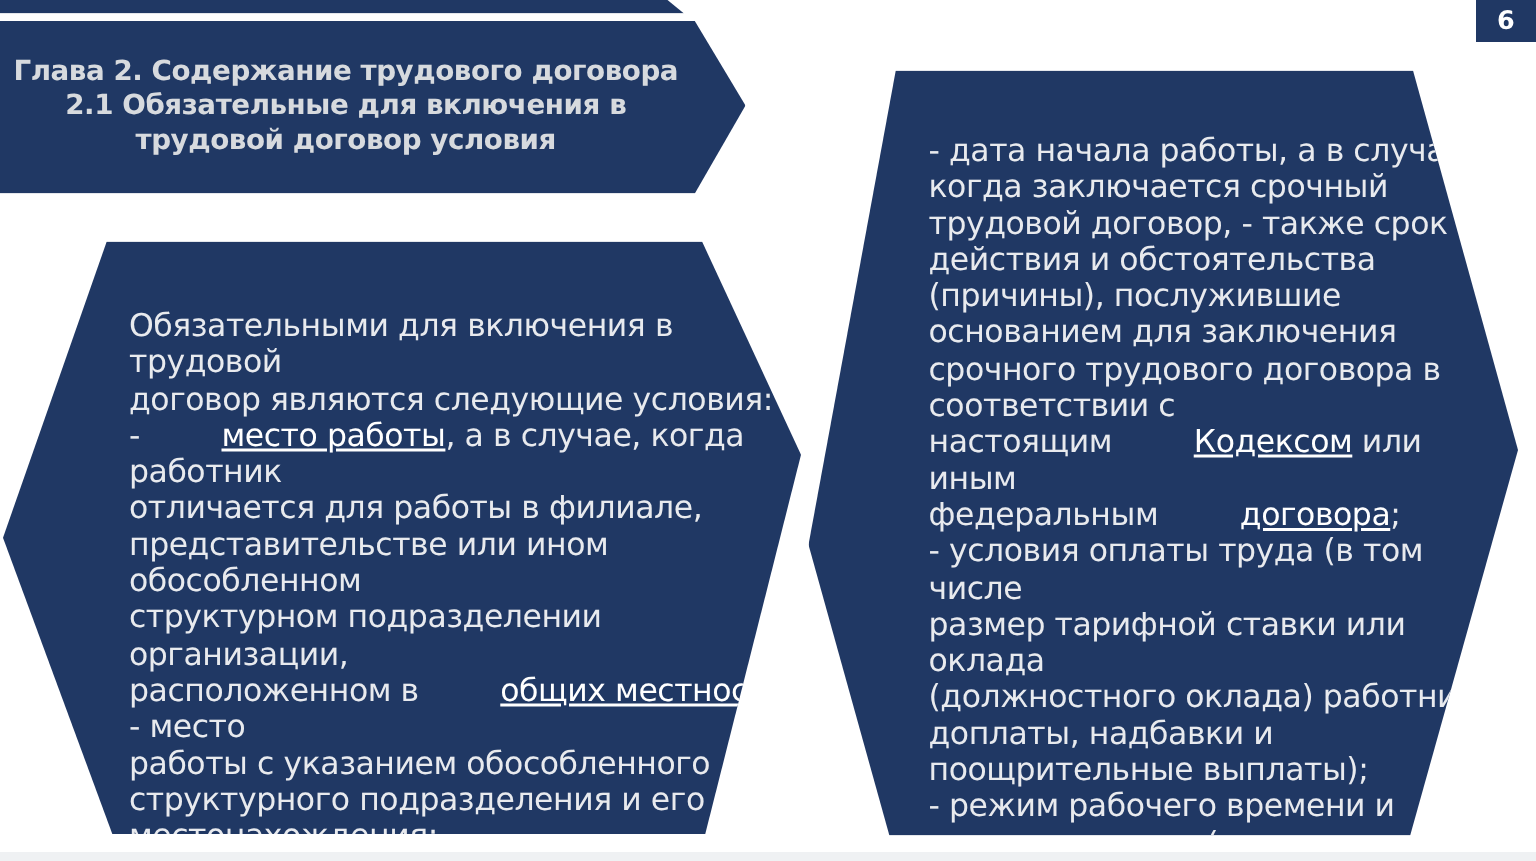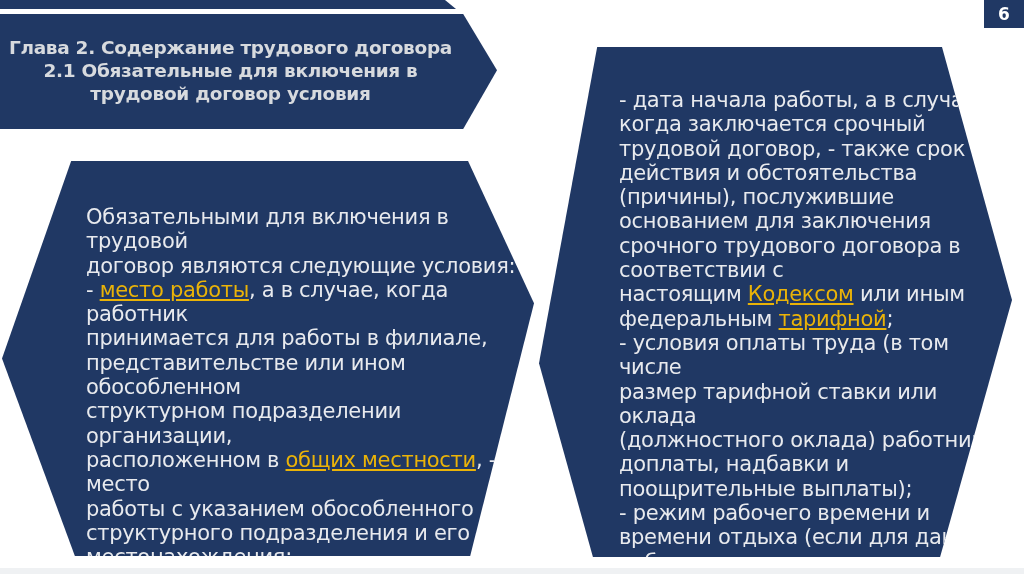--- a/index.html
+++ b/index.html
@@ -66,23 +66,24 @@
     color: #e8eaee;
     font-size: 21px;
     line-height: 24.3px;
     letter-spacing: -0.3px;
     white-space: pre-line;
   }
   .hex-left .hex-text  { left: 84px; top: 23px; width: 450px; }
   .hex-right .hex-text { left: 80px; top: 20px; width: 390px; }
 
   a.lnk {
-    color: #eab308;
+    color: #ffffff;
     text-decoration: underline;
     cursor: pointer;
+    margin-left: 48px;
   }
 
   .bottom-strip {
     position: absolute; left: 0; right: 0; bottom: 0;
     height: 6px;
     background: #eff1f3;
   }
 </style>
 </head>
 <body>
@@ -93,21 +94,21 @@
 2.1 Обязательные для включения в трудовой договор условия</div>
 
 <div class="page-number-box">
     <span>6</span>
   </div>
 
 <div class="hex hex-left">
   <p class="hex-text"><span>Обязательными для включения в трудовой
 договор являются следующие условия:
 - </span><a class="lnk">место работы</a><span>, а в случае, когда работник
-принимается для работы в филиале,
+отличается для работы в филиале,
 представительстве или ином обособленном
 структурном подразделении организации,
 расположенном в </span><a class="lnk">общих местности</a><span>, - место
 работы с указанием обособленного
 структурного подразделения и его
 местонахождения;
 - трудовая функция (работа по должности в
 соответствии со штатным расписанием,
 профессии, специальности с указанием
 квалификации; конкретный вид
@@ -117,21 +118,21 @@
 <div class="hex hex-right">
   <p class="hex-text"><span>- дата начала работы, а в случае,
 когда заключается срочный
 трудовой договор, - также срок его
 действия и обстоятельства
 (причины), послужившие
 основанием для заключения
 срочного трудового договора в
 соответствии с
 настоящим </span><a class="lnk">Кодексом</a><span> или иным
-федеральным </span><a class="lnk">тарифной</a><span>;
+федеральным </span><a class="lnk">договора</a><span>;
 - условия оплаты труда (в том числе
 размер тарифной ставки или оклада
 (должностного оклада) работника,
 доплаты, надбавки и
 поощрительные выплаты);
 - режим рабочего времени и
 времени отдыха (если для данного
 работника он отличается от общих
 правил, действующих у данного
 работодателя);</span></p>

